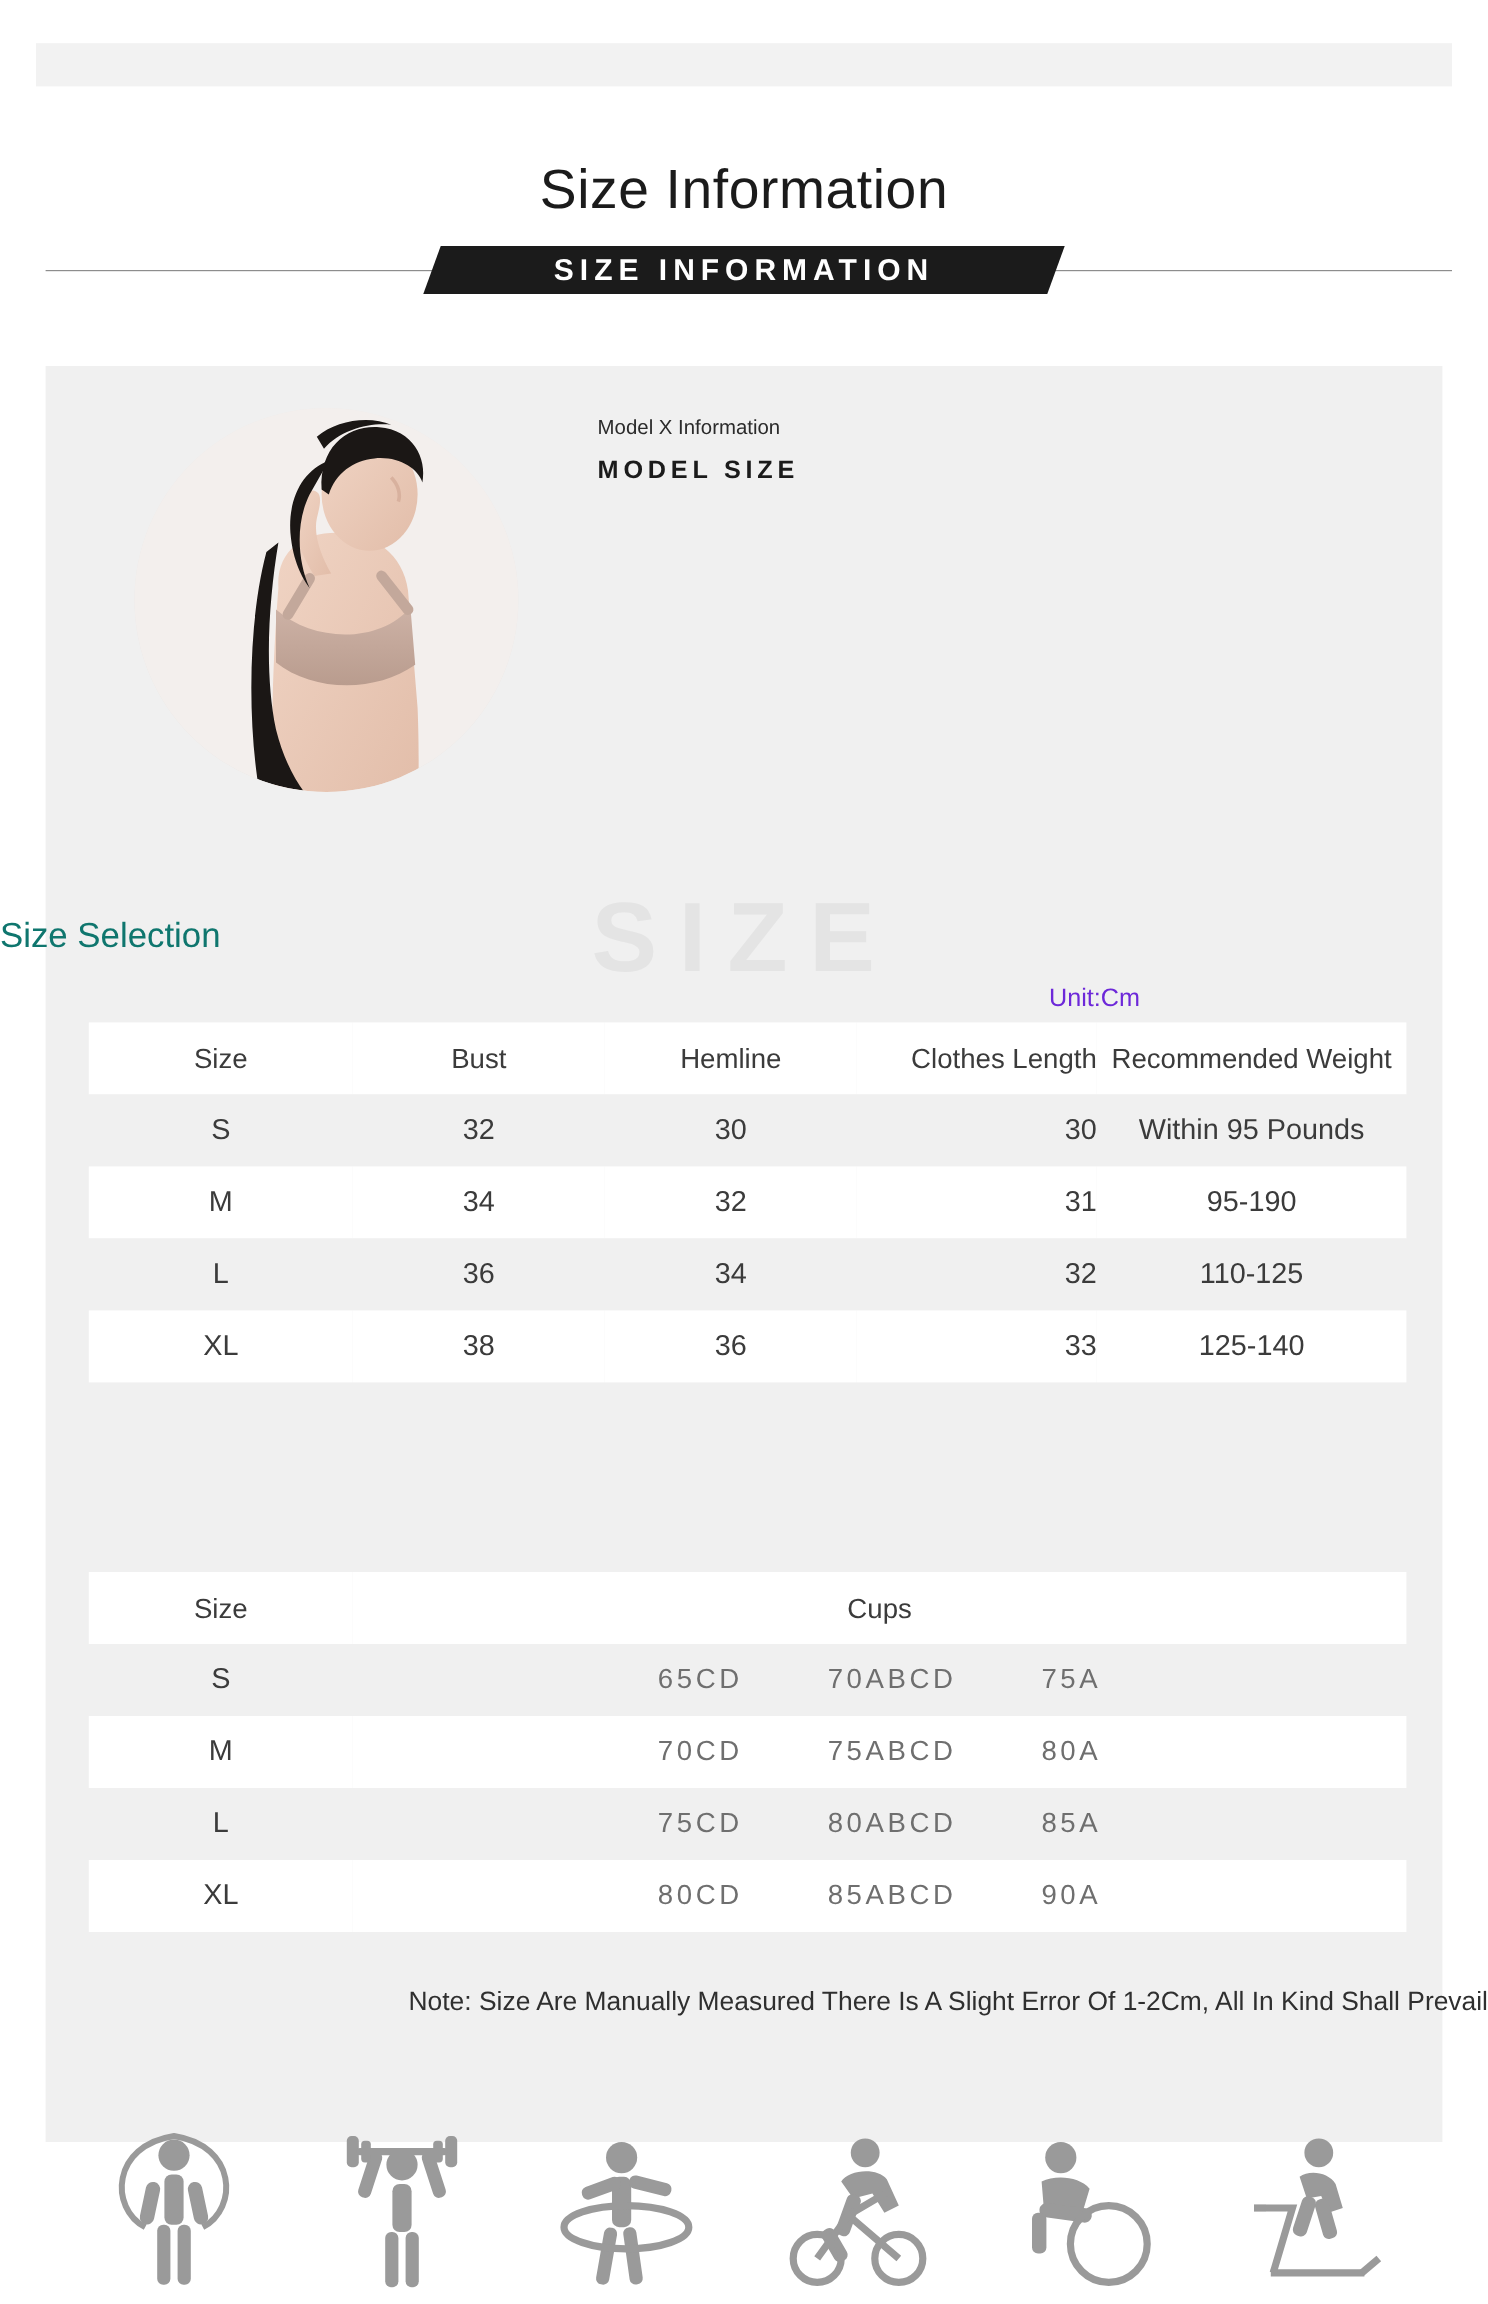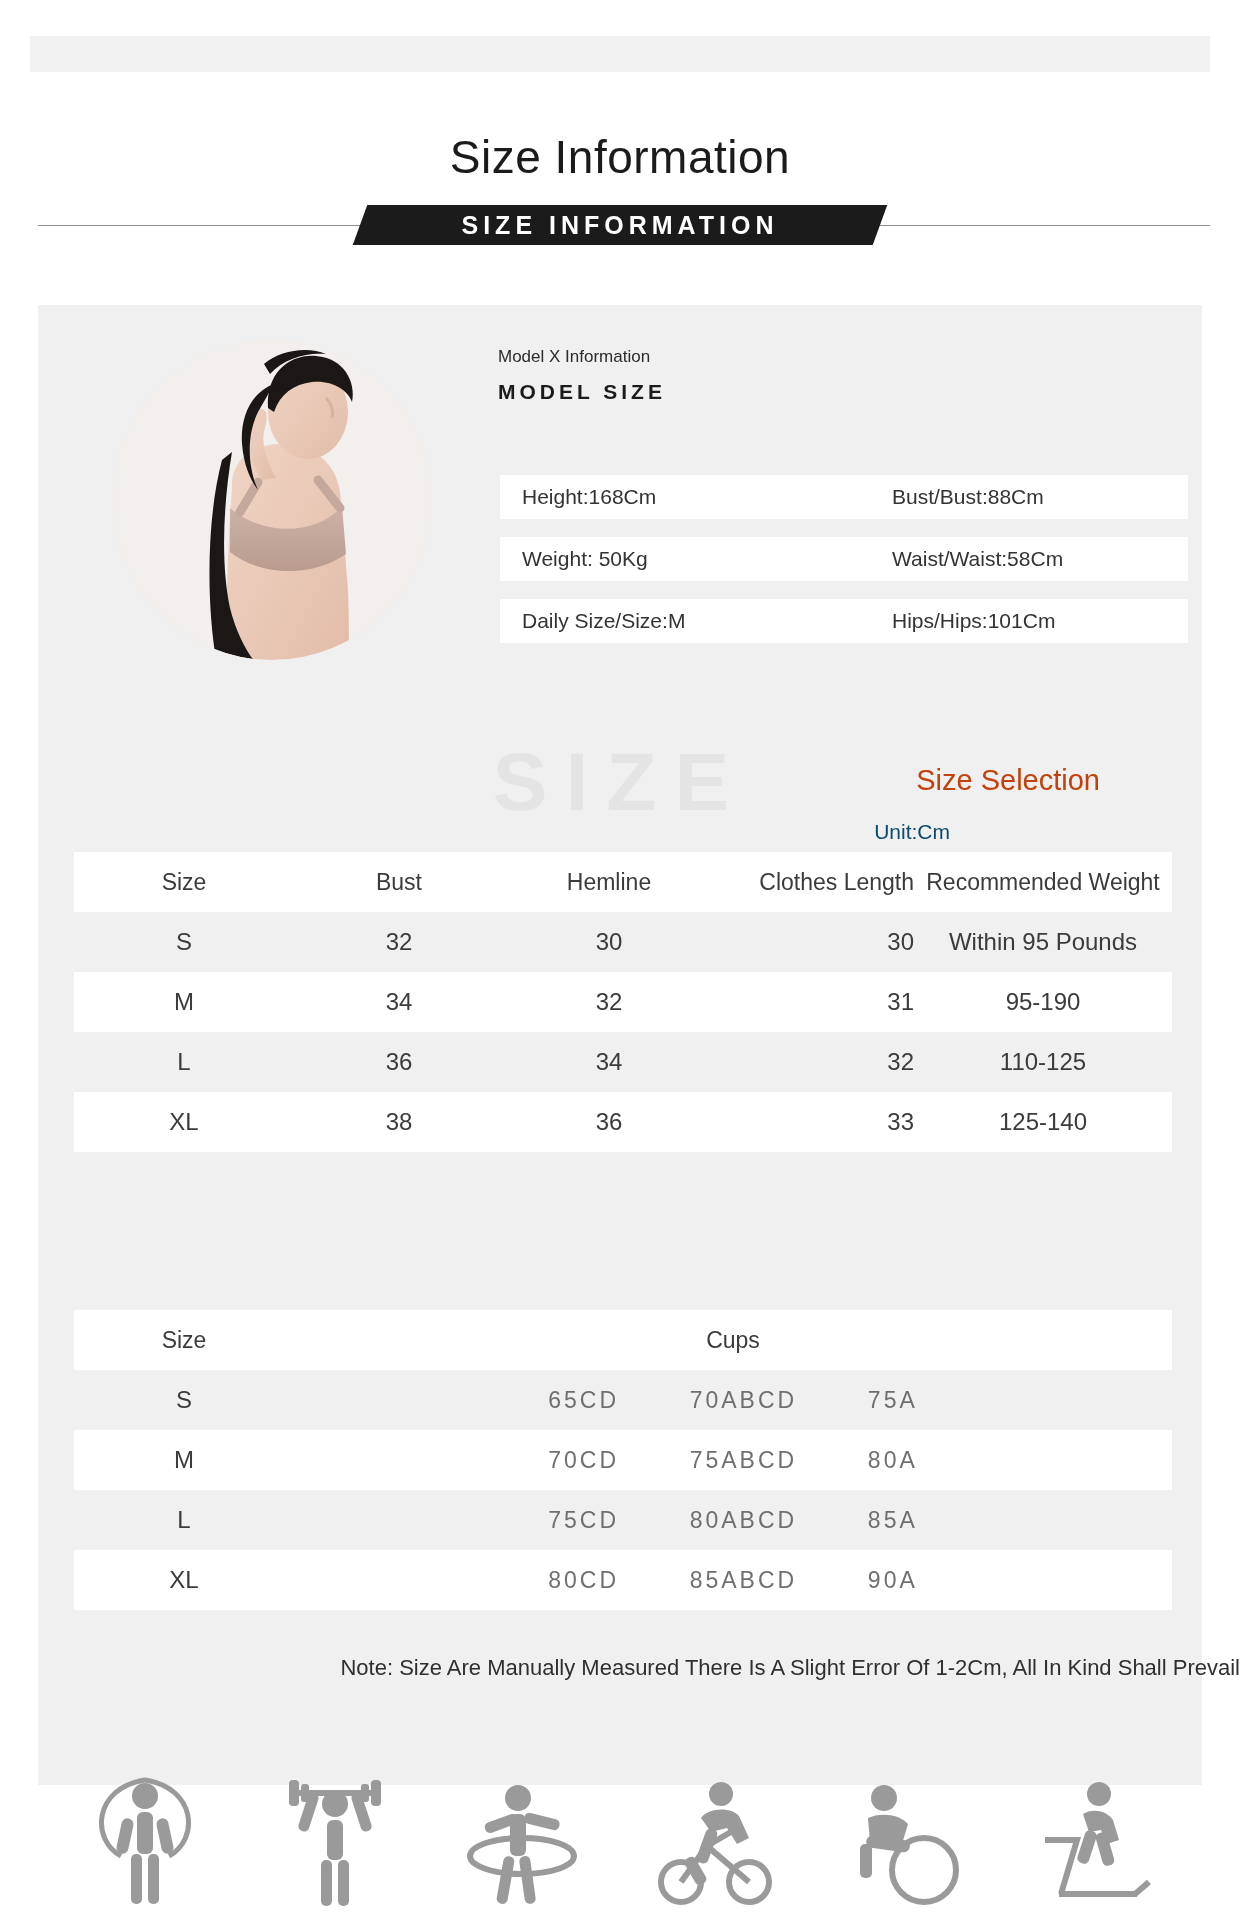--- a/index.html
+++ b/index.html
@@ -140,29 +140,29 @@
     font-size: 82px;
     font-weight: bold;
     letter-spacing: 18px;
     color: #e4e4e4;
     user-select: none;
   }
   .size-selection {
     position: absolute;
     left: 0; top: 764px;
     width: 1100px;
-    text-align: right;
+    text-align: left;
     font-size: 29px;
-    color: #c2410c;
+    color: #0f766e;
   }
   .unit {
     position: absolute;
     right: 290px; top: 820px;
     font-size: 21px;
-    color: #0c4a6e;
+    color: #6d28d9;
   }
   
   .tbl {
     position: absolute;
     left: 74px;
     width: 1098px;
     border-collapse: collapse;
   }
   .tbl.main { top: 852px; }
   .tbl td, .tbl th {
@@ -265,34 +265,20 @@
         <path d="M152 24 C168 10 196 6 214 14 C196 12 172 18 158 34 Z" fill="#1b1715"></path>
 
         <path d="M214 58 c6 6 8 14 6 20" stroke="#d8b19e" stroke-width="3" fill="none"></path>
       </g>
     </svg>
   </div>
 
   <div class="model-info-label">Model X Information</div>
   <div class="model-size-label">MODEL SIZE</div>
 
-  <div class="spec-rows">
-    <div class="spec-row">
-      <span class="k">Height:168Cm</span>
-      <span class="v">Bust/Bust:88Cm</span>
-    </div>
-    <div class="spec-row">
-      <span class="k">Weight: 50Kg</span>
-      <span class="v">Waist/Waist:58Cm</span>
-    </div>
-    <div class="spec-row">
-      <span class="k">Daily Size/Size:M</span>
-      <span class="v">Hips/Hips:101Cm</span>
-    </div>
-  </div>
 
   <div class="size-ghost">SIZE</div>
   <div class="size-selection">Size Selection</div>
   <div class="unit">Unit:Cm</div>
 
   <table class="tbl main">
     <tbody>
       <tr class="head">
         <td class="col-size">Size</td>
         <td class="col-b">Bust</td>

